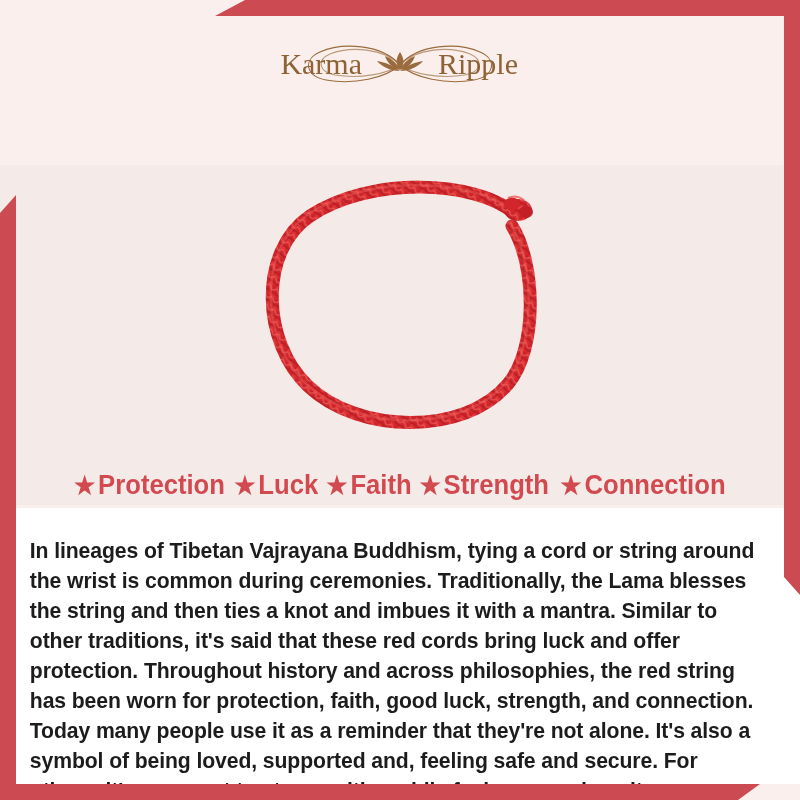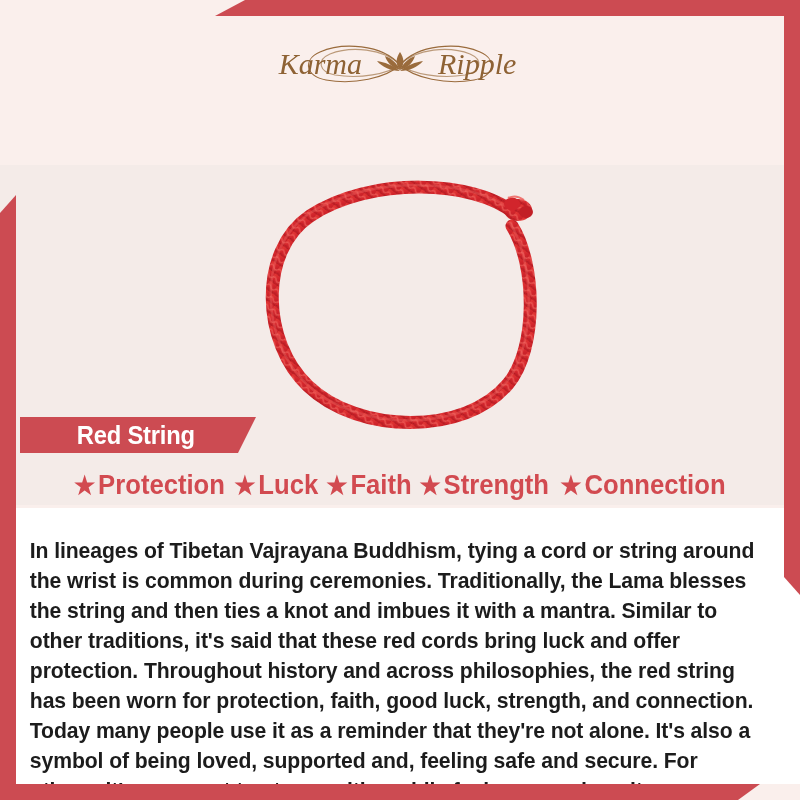--- a/index.html
+++ b/index.html
@@ -82,21 +82,20 @@
     left: 0;
     width: 800px;
     text-align: center;
     z-index: 4;
   }
   .brand-mark {
     display: inline-block;
     position: relative;
     width: 300px;
     height: 62px;
-    font-style: italic;
   }
   .brand-mark svg { display: block; }
 
   .title-band {
     position: absolute;
     top: 103px;
     left: 155px;
     width: 490px;
     height: 50px;
     background: #fdf7f5;
@@ -266,23 +265,20 @@
 
       <g>
         <ellipse cx="268" cy="42" rx="14" ry="11" fill="url(#braid)"></ellipse>
         <ellipse cx="262" cy="36" rx="8" ry="6.5" fill="#d2252c"></ellipse>
         <ellipse cx="276" cy="44" rx="7" ry="6" fill="#c21f26"></ellipse>
         <path d="M258 30 q8 -4 16 2" stroke="#ef5a55" stroke-width="2" fill="none" opacity="0.8"></path>
       </g>
     </svg>
   </div>
 
-  <div class="ribbon">
-    <span class="ribbon-text">Red String</span>
-  </div>
 
   <div class="features">
     <span class="feature">
       <span class="star">★</span>
       <span>Protection</span>
     </span>
     <span class="feature">
       <span class="star">★</span>
       <span>Luck</span>
     </span>

